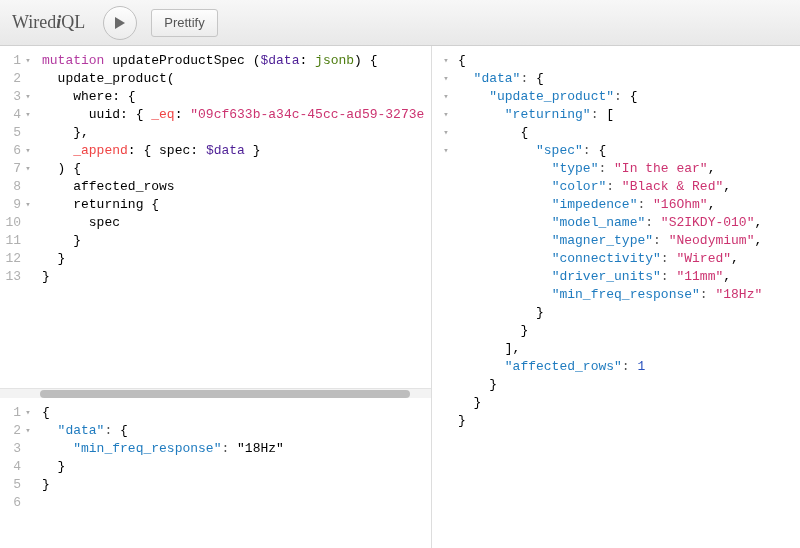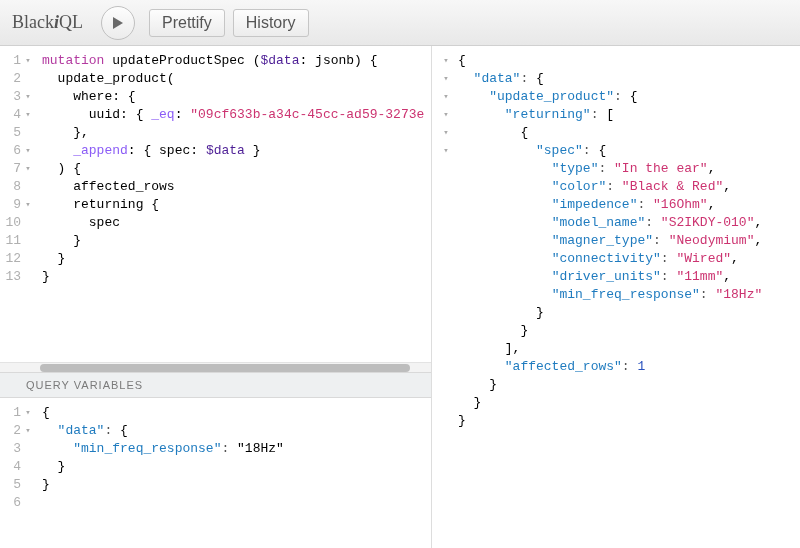--- a/index.html
+++ b/index.html
@@ -37,21 +37,21 @@
     margin-right:6px;
   }
   .play-btn svg { width:12px; height:14px; }
   .tb-btn {
     height: 28px;
     padding: 0 12px;
     border: 1px solid #c6c6c6;
     border-radius: 3px;
     background: linear-gradient(#fdfdfd,#ececec);
     color: #555;
-    font-size: 16px;
+    font-size: 13px;
     cursor: pointer;
   }
   .main {
     display:flex;
     height: calc(548px - 46px);
   }
   .left {
     width: 432px;
     display:flex;
     flex-direction:column;
@@ -115,41 +115,40 @@
     padding:6px 8px 6px 4px;
     white-space:pre;
   }
   .right .content{ padding-left:2px;}
   .right .gutter .ln{min-width:14px;}
 
   
   .kw   { color:#b33aa0;text-align:right; }   
   .def  { color:#000000; }   
   .var  { color:#4c1d95; }   
-  .type { color:#000000; }   
-  .fn   { color:#8b5cf6; }   
+  .type { color:#4d7c0f; }   
+  .fn   { color:#ef4444; }   
   .str  { color:#cc3370; }   
   .prop { color:#1f7bbf; }   
   .num  { color:#2a52be; }
   .punct{ color:#555; }
 </style>
 </head>
 <body>
 
 <div class="toolbar">
   <span class="logo">
-    <span>Black</span><span class="i">i</span><span>QL</span>
+    <span>Wired</span><span class="i">i</span><span>QL</span>
   </span>
   <div class="play-btn">
     <svg viewBox="0 0 12 14">
         <path d="M1 1 L11 7 L1 13 Z" fill="#6a6a6a"></path>
       </svg>
   </div>
   <button class="tb-btn">Prettify</button>
-  <button class="tb-btn">History</button>
 </div>
 
 <div class="main">
   <div class="left">
 
     <div class="editor-pane">
       <div class="code">
         <div class="gutter" id="q-gutter">
             <div class="ln">1<span class="fold">▾</span></div>
             <div class="ln">2<span class="fold"></span></div>
@@ -165,21 +164,20 @@
             <div class="ln">12<span class="fold"></span></div>
             <div class="ln">13<span class="fold"></span></div>
           </div>
         <div class="content" id="q-content"><div><span class="kw">mutation</span> <span class="def">updateProductSpec</span> (<span class="var">$data</span>: <span class="type">jsonb</span>) {</div><div>  <span class="def">update_product</span>(</div><div>    <span class="def">where</span>: {</div><div>      <span class="def">uuid</span>: { <span class="fn">_eq</span>: <span class="str">"09cf633b-a34c-45cc-ad59-3273e</span></div><div>    },</div><div>    <span class="fn">_append</span>: { <span class="def">spec</span>: <span class="var">$data</span> }</div><div>  ) {</div><div>    <span class="def">affected_rows</span></div><div>    <span class="def">returning</span> {</div><div>      <span class="def">spec</span></div><div>    }</div><div>  }</div><div>}</div></div>
       </div>
     </div>
     <div class="scrollbar-h">
       <div class="scrollbar-thumb"></div>
     </div>
 
-    <div class="vars-header">Query Variables</div>
 
     <div class="vars-pane">
       <div class="code">
         <div class="gutter" id="v-gutter">
             <div class="ln">1<span class="fold">▾</span></div>
             <div class="ln">2<span class="fold">▾</span></div>
             <div class="ln">3<span class="fold"></span></div>
             <div class="ln">4<span class="fold"></span></div>
             <div class="ln">5<span class="fold"></span></div>
             <div class="ln">6<span class="fold"></span></div>

